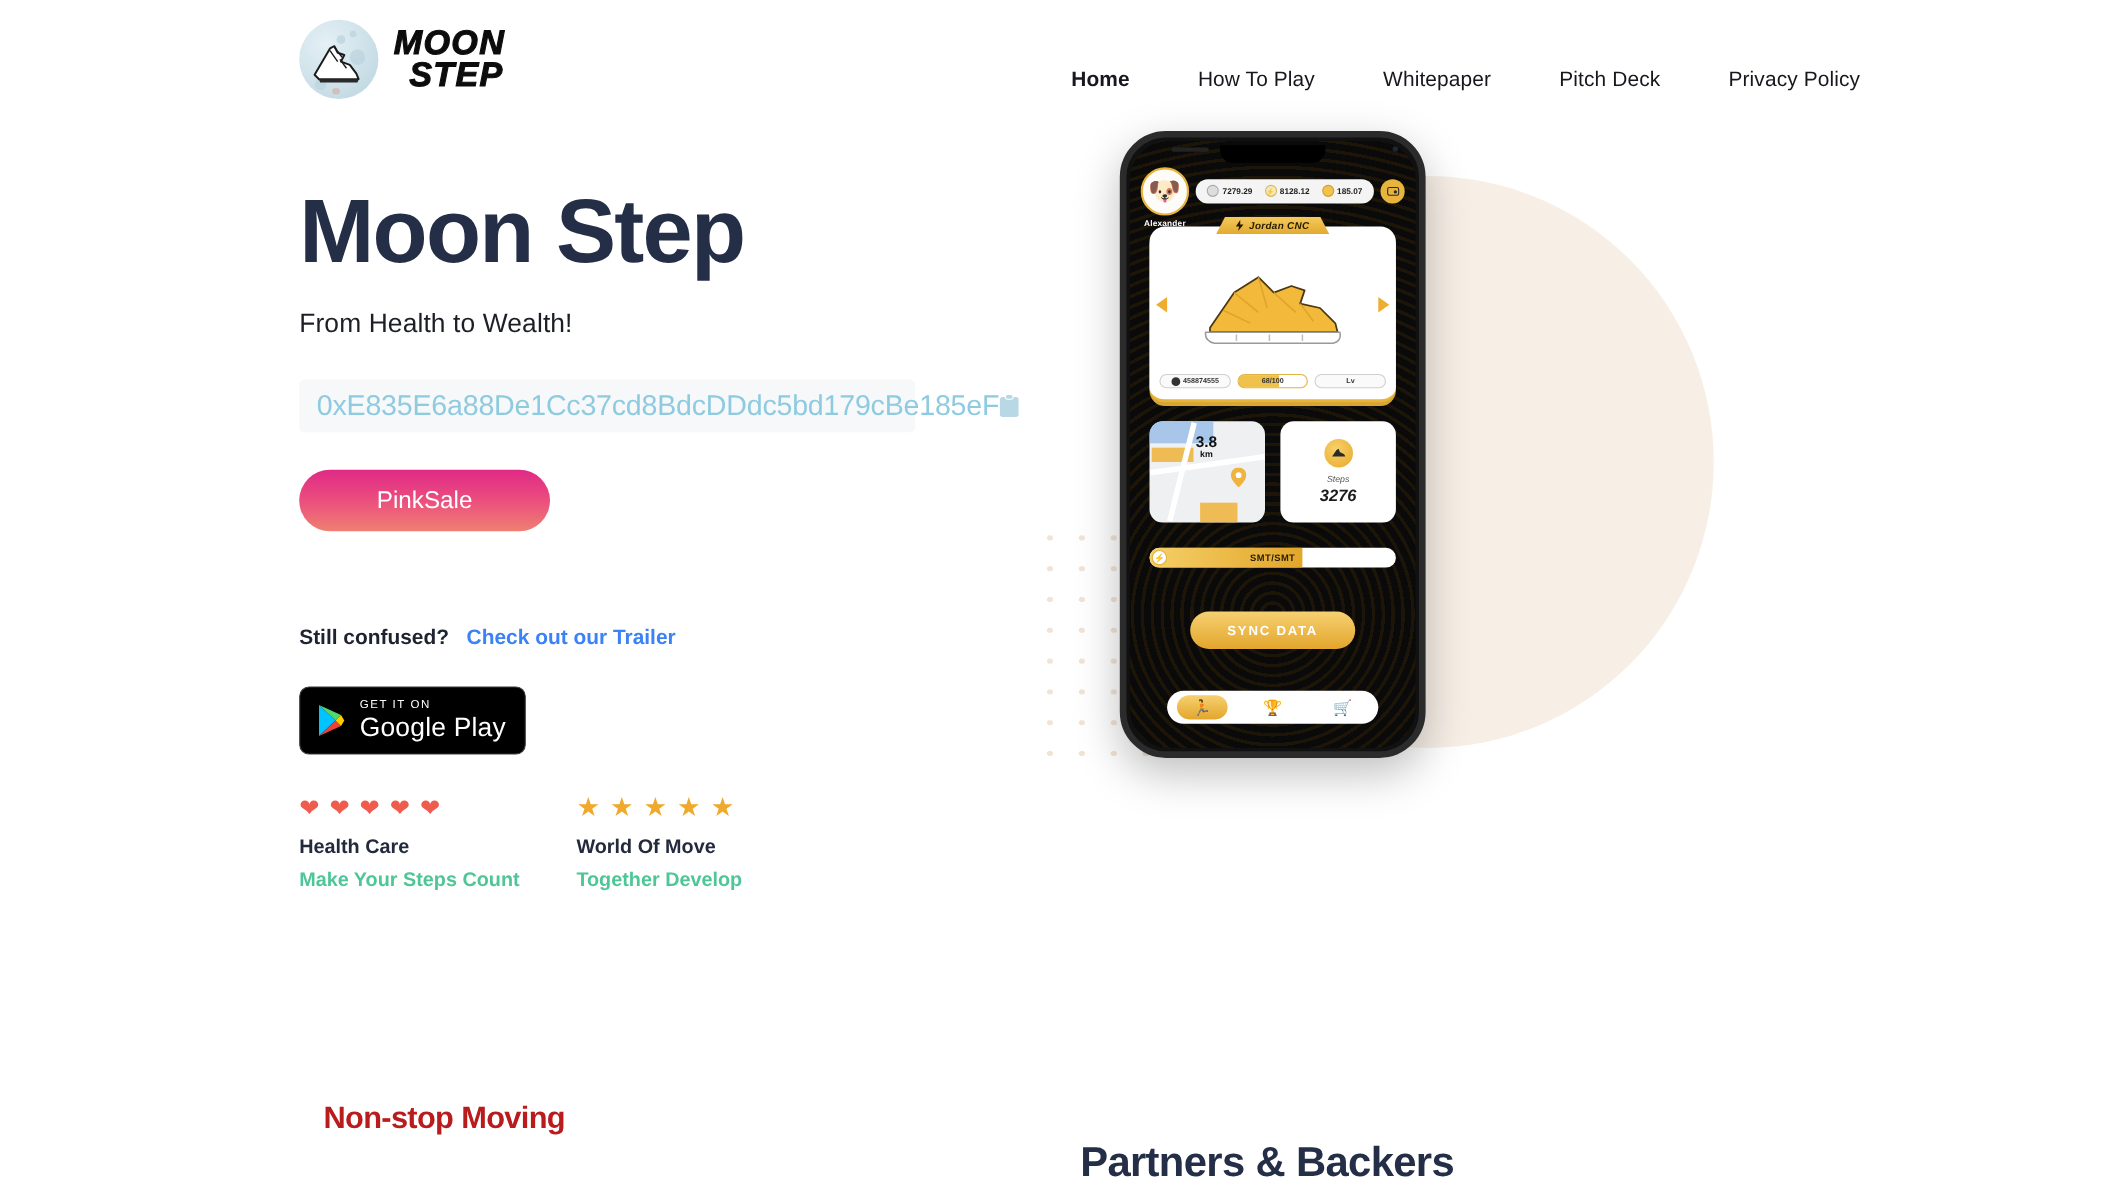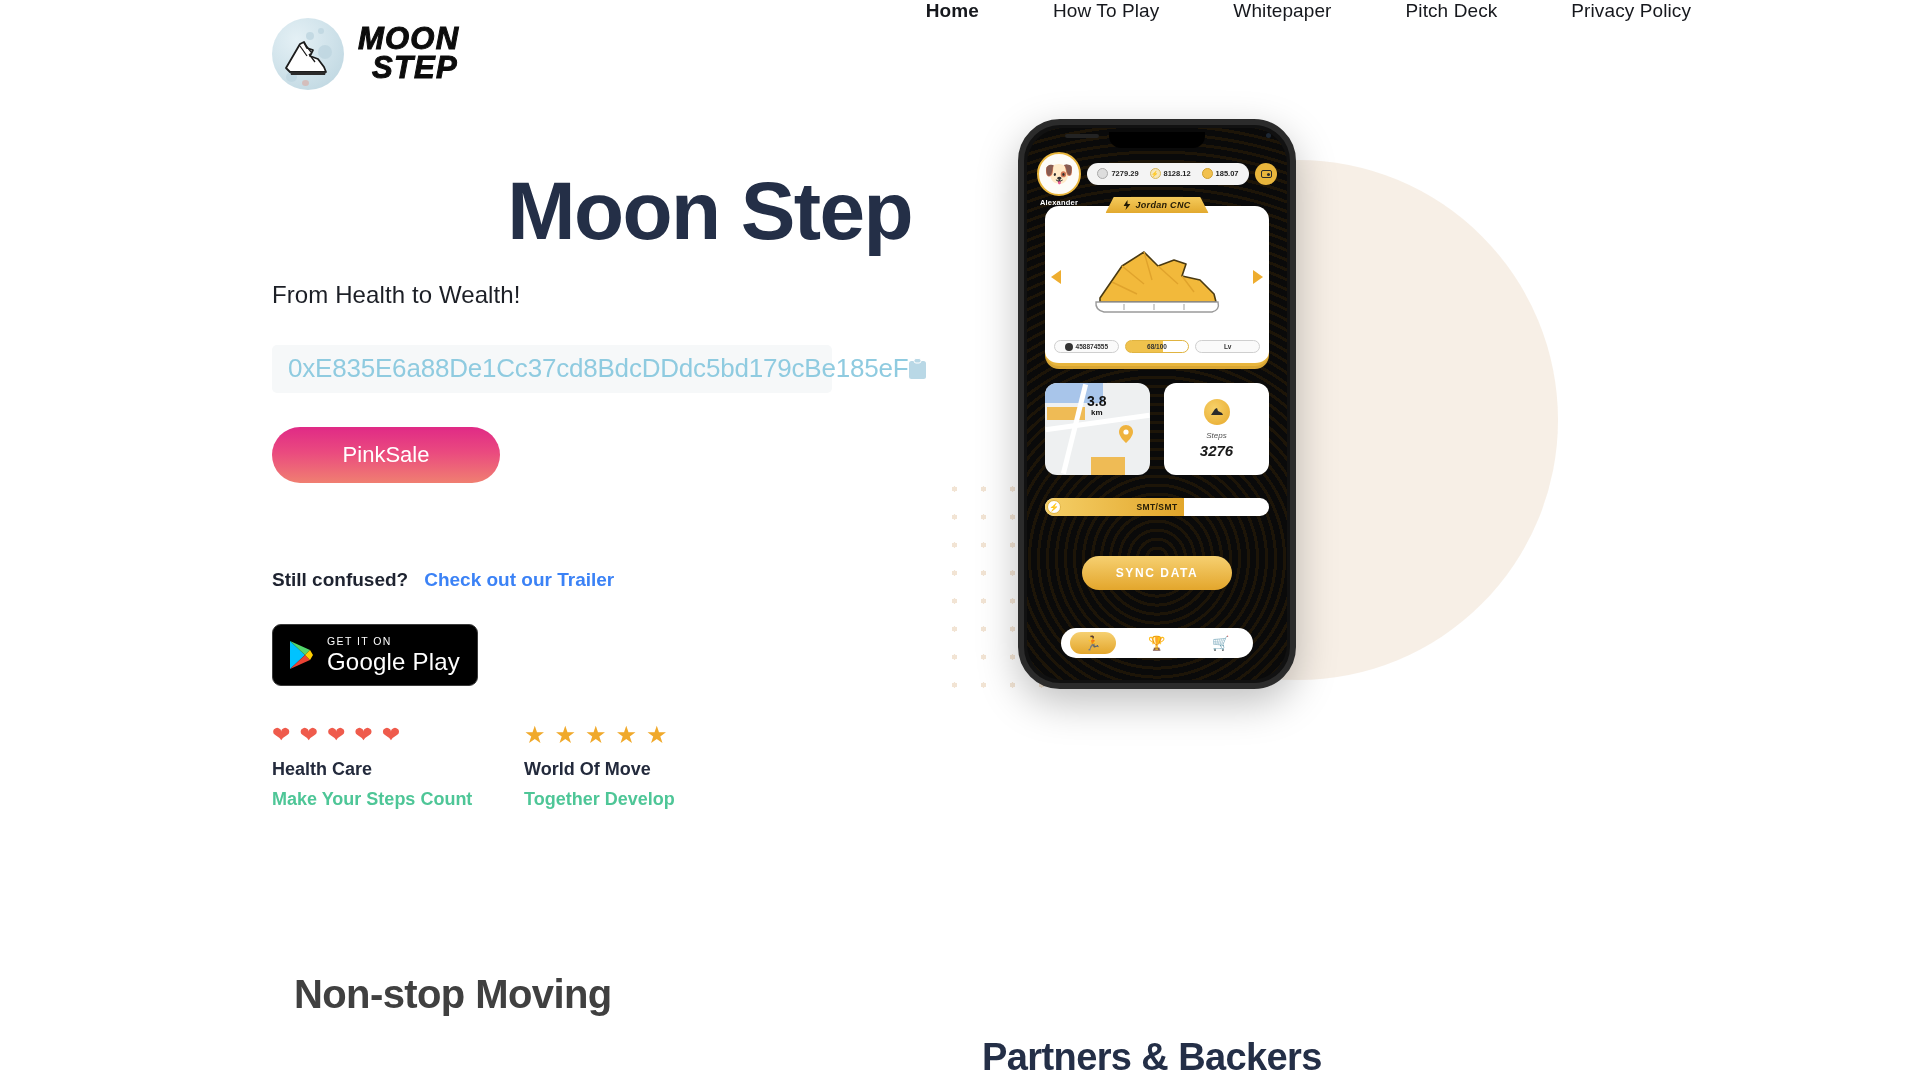--- a/index.html
+++ b/index.html
@@ -31,32 +31,32 @@
   .shoe-glyph { position: absolute; left: 8px; top: 16px; width: 56px; height: 44px; }
   .wordmark { display: flex; flex-direction: column; line-height: .92; }
   .wordmark span {
     font-family: "Liberation Sans", sans-serif;
     font-weight: 700; font-style: italic; font-size: 31px;
     letter-spacing: 1.2px; color: #0c0c0c;
     -webkit-text-stroke: 1px #0c0c0c;
   }
   .wordmark .l2 { padding-left: 14px; }
 
-  .nav { position: absolute; right: 200px; top: 0; height: 122px; display: flex; gap: 16px; }
+  .nav { position: absolute; right: 200px; top: 12px; height: 122px; display: flex; align-items: center; gap: 4px; }
   .nav a {
     font-size: 19px; color: #16181d; text-decoration: none;
     padding: 0 29px; letter-spacing: .1px; white-space: nowrap;
   }
   .nav a.active { font-weight: 700; }
 
   
   .hero-left { position: absolute; left: 272px; top: 168px; width: 640px; }
   .hero-title {
     font-size: 82px; font-weight: 700; color: #242f47;
-    letter-spacing: -1.6px; line-height: 1.06; text-align: right;
+    letter-spacing: -1.6px; line-height: 1.06;
   }
   .hero-sub { margin-top: 26px; font-size: 24px; color: #1c1f26; letter-spacing: .1px; }
 
   .ca-box {
     margin-top: 36px; width: 560px; height: 48px; background: #f6f8f9;
     border-radius: 5px; display: flex; align-items: center; justify-content: space-between;
     padding: 0 20px 0 16px;
   }
   .ca-text { font-size: 26px; color: #8fcbe0; letter-spacing: -.2px; font-weight: 400; }
   .clipboard-icon { width: 19px; height: 22px; flex: 0 0 auto; }
@@ -215,22 +215,22 @@
   }
   .tabbar {
     position: absolute; left: 34px; right: 34px; bottom: 22px; height: 30px;
     border-radius: 15px; background: #fff; display: flex; align-items: center; justify-content: space-around;
   }
   .tab-item { width: 46px; height: 22px; display: flex; align-items: center; justify-content: center; font-size: 14px; color: #111; border-radius: 11px; }
   .tab-item.active { background: linear-gradient(180deg,#f6d071,#e3a62c); }
 
   
   .bottom-left-h {
-    position: absolute; left: 294px; top: 972px;
-    font-size: 40px; font-weight: 700; color: #404040; letter-spacing: -.6px;
+    position: absolute; left: 294px; top: 1000px;
+    font-size: 28px; font-weight: 700; color: #b91c1c; letter-spacing: -.6px;
   }
   .bottom-right-h {
     position: absolute; left: 982px; top: 1036px;
     font-size: 38px; font-weight: 700; color: #242f47; letter-spacing: -.6px;
   }
 </style>
 </head>
 <body>
 
 <div class="page">

